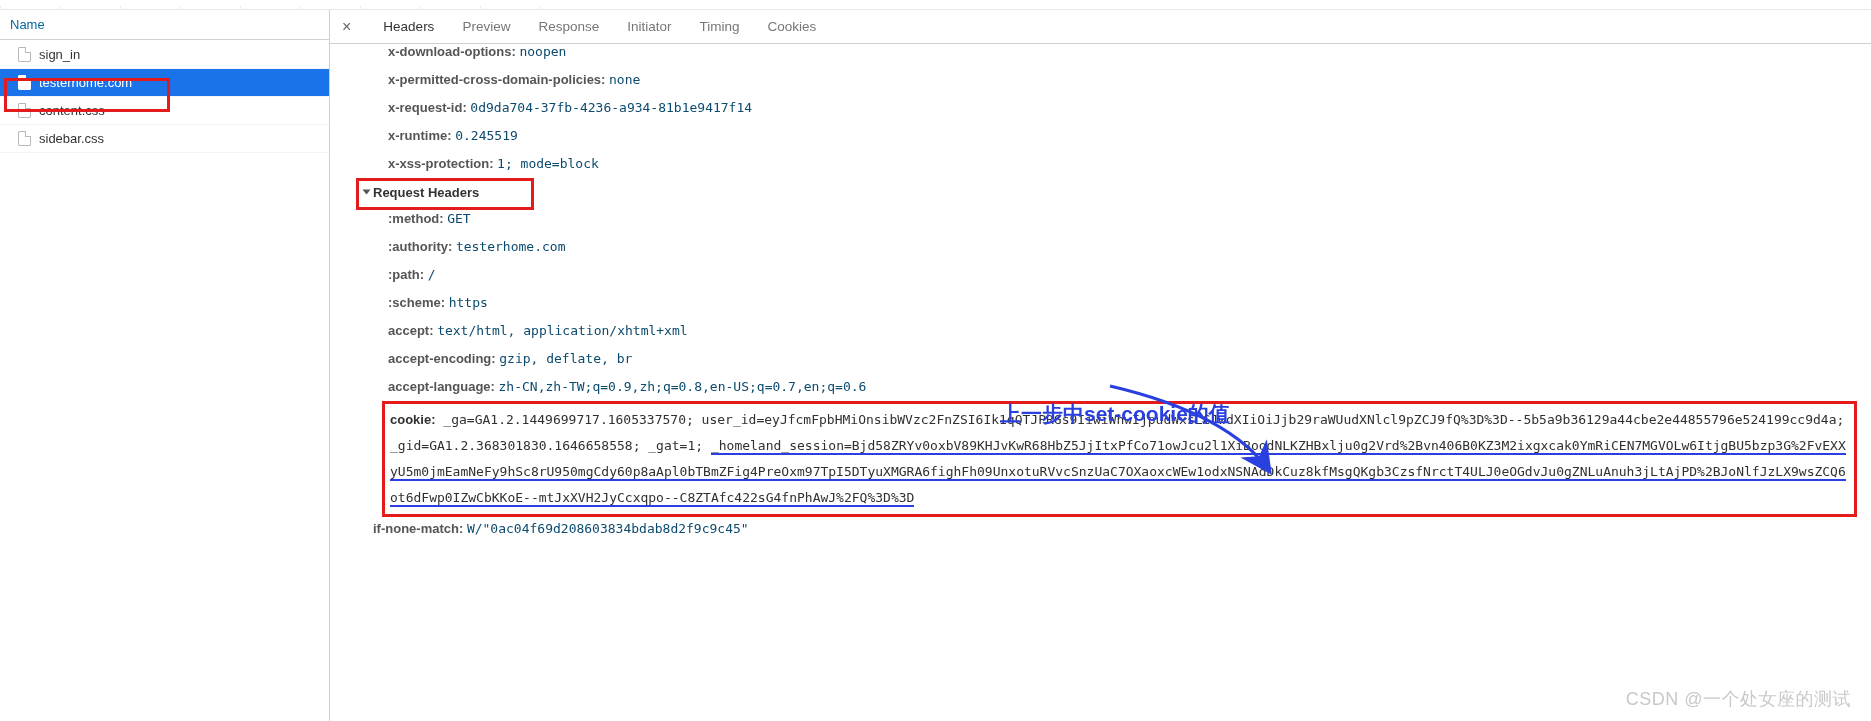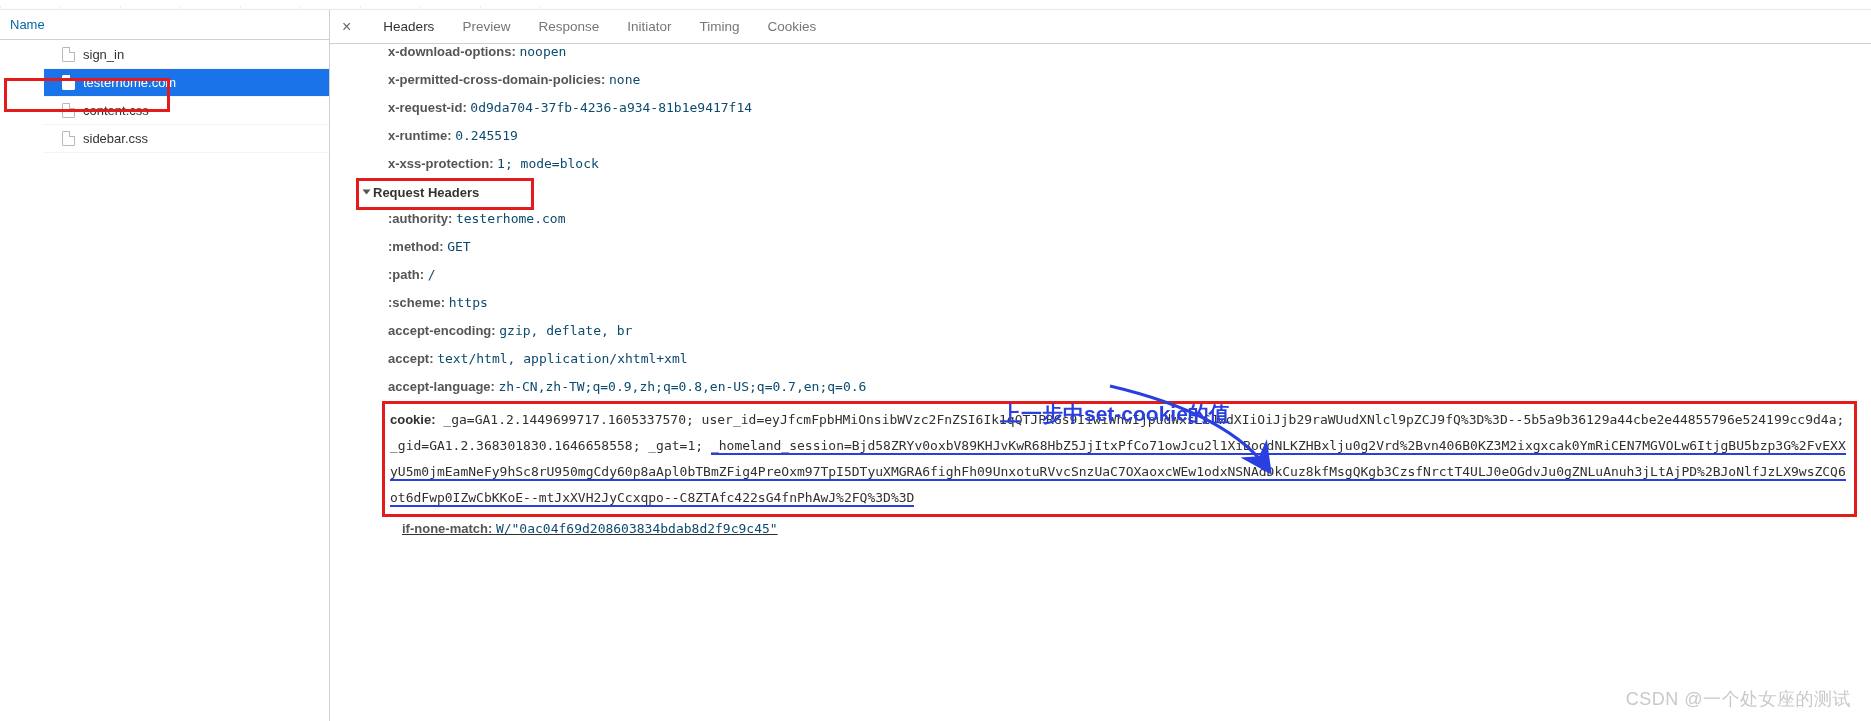--- a/index.html
+++ b/index.html
@@ -38,21 +38,21 @@
     display: flex;
     flex-direction: column;
   }
   .sidebar-head {
     font-size: 13px;
     font-weight: 400;
     padding: 7px 10px;
     border-bottom: 1px solid #d0d0d0;
     color: #0369a1;
   }
-  .request-list { padding-top: 1px; padding-left: 44px; }
+  .request-list { padding-top: 1px; }
   .req-item {
     display: flex;
     align-items: center;
     padding: 6px 10px 6px 18px;
     font-size: 13px;
     color: #333;
     gap: 8px;
     border-bottom: 1px solid #f4f4f4;
   }
   .req-item .doc-icon {
@@ -232,38 +232,38 @@
         </div>
 
       <div style="position:relative; display:inline-block; margin-top:2px; margin-left:-10px;">
         <div class="section-title">
           <span class="tri"></span><span>Request Headers</span>
         </div>
         <div class="red-box-sel" style="left:-4px; top:-2px; width:178px; height:32px;"></div>
       </div>
 
       <div id="reqTop" style="margin-left:18px;">
+          <div class="hdr-line"><span class="hk">:method: </span><span class="hv">GET</span></div>
           <div class="hdr-line"><span class="hk">:authority: </span><span class="hv">testerhome.com</span></div>
-          <div class="hdr-line"><span class="hk">:method: </span><span class="hv">GET</span></div>
           <div class="hdr-line"><span class="hk">:path: </span><span class="hv">/</span></div>
           <div class="hdr-line"><span class="hk">:scheme: </span><span class="hv">https</span></div>
+          <div class="hdr-line"><span class="hk">accept: </span><span class="hv">text/html, application/xhtml+xml</span></div>
           <div class="hdr-line"><span class="hk">accept-encoding: </span><span class="hv">gzip, deflate, br</span></div>
-          <div class="hdr-line"><span class="hk">accept: </span><span class="hv">text/html, application/xhtml+xml</span></div>
           <div class="hdr-line"><span class="hk">accept-language: </span><span class="hv">zh-CN,zh-TW;q=0.9,zh;q=0.8,en-US;q=0.7,en;q=0.6</span></div>
         </div>
 
       <div style="position:relative; margin-left:14px; margin-right:6px; margin-top:2px;">
         <div class="cookie-block">
           <span class="hk" style="font-family:-apple-system,'Segoe UI',Arial; font-weight:700;margin-top:9px;">cookie:</span>
           <span>_ga=GA1.2.1449699717.1605337570; user_id=eyJfcmFpbHMiOnsibWVzc2FnZSI6Ik1qQTJPRGs9IiwiWhwIjpudWxsLCJwdXIiOiJjb29raWUudXNlcl9pZCJ9fQ%3D%3D--5b5a9b36129a44cbe2e44855796e524199cc9d4a; _gid=GA1.2.368301830.1646658558; _gat=1; </span><span class="cookie-session">_homeland_session=Bjd58ZRYv0oxbV89KHJvKwR68HbZ5JjItxPfCo71owJcu2l1XiBoodNLKZHBxlju0g2Vrd%2Bvn406B0KZ3M2ixgxcak0YmRiCEN7MGVOLw6ItjgBU5bzp3G%2FvEXXyU5m0jmEamNeFy9hSc8rU950mgCdy60p8aApl0bTBmZFig4PreOxm97TpI5DTyuXMGRA6fighFh09UnxotuRVvcSnzUaC7OXaoxcWEw1odxNSNAdDkCuz8kfMsgQKgb3CzsfNrctT4ULJ0eOGdvJu0gZNLuAnuh3jLtAjPD%2BJoNlfJzLX9wsZCQ6ot6dFwp0IZwCbKKoE--mtJxXVH2JyCcxqpo--C8ZTAfc422sG4fnPhAwJ%2FQ%3D%3D</span>
         </div>
         <div class="red-box-sel" style="left:-2px; top:-2px; right:-2px; bottom:-2px;"></div>
       </div>
 
-      <div id="reqBottom" style="margin-left:32px;text-decoration:underline;">
+      <div id="reqBottom" style="margin-left:3px;">
           <div class="hdr-line"><span class="hk">if-none-match: </span><span class="hv">W/"0ac04f69d208603834bdab8d2f9c9c45"</span></div>
         </div>
 
       
       <div class="annotation" style="left:670px; top:308px;margin-top:48px;">上一步中set-cookie的值</div>
 
       
       <svg class="arrow" style="left:740px; top:330px; width:240px; height:110px;">
         <defs>
           <marker id="ah" markerWidth="12" markerHeight="12" refX="9" refY="5" orient="auto">

